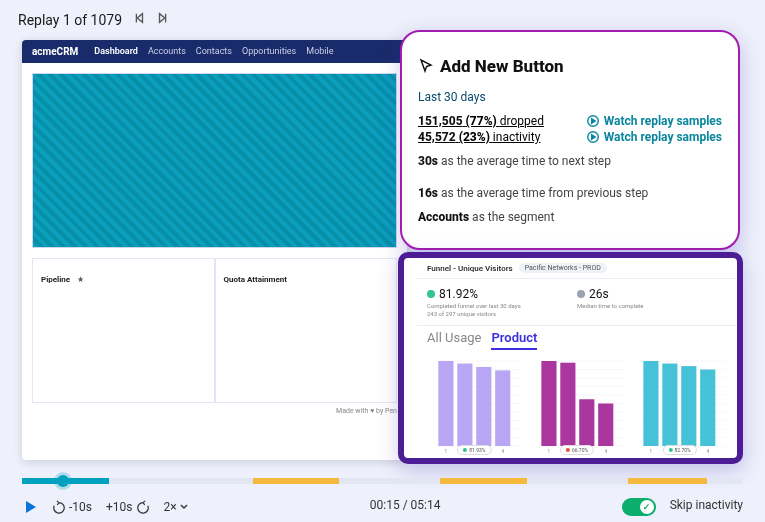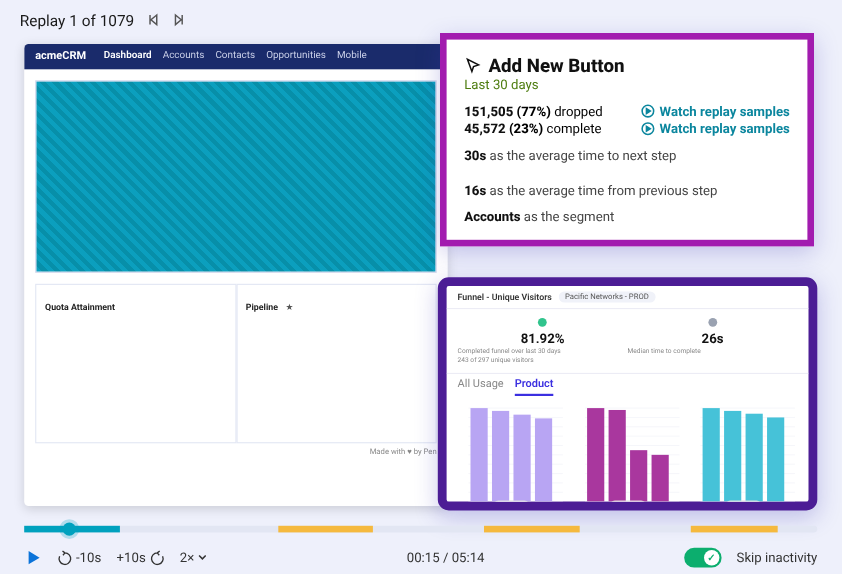--- a/index.html
+++ b/index.html
@@ -19,57 +19,57 @@
 .appsearch { background: #203acc; padding: 6px 10px; }
 .appsearch .sbox { width: 130px; background: #1a32b8; border: none; padding: 4px 6px; font-size: 8px; color: #c9cfe8; border-radius: 2px; }
 .hatchpanel { margin: 10px; height: 175px; background: repeating-linear-gradient(45deg, #0b9fbe, #0b9fbe 4px, #078fa9 4px, #078fa9 8px); border: 1px solid #cfd5eb; }
 .twocards { display: flex; gap: 0; margin: 0 10px; height: 145px; }
 .card { flex: 1; border: 1px solid #e2e6f3; padding: 8px; }
 .card-title { font-size: 8px; font-weight: 700; color: #222; }
 .card-star { font-size: 8px; color: #555; margin-left: 3px; }
 .madewith { text-align: right; font-size: 7px; color: #888; padding: 4px 10px; }
 
 
-.tooltip { position: absolute; top: 30px; left: 400px; width: 340px; background: #fff; border: 6px solid #a21caf; border-radius: 0; padding: 14px 16px; box-shadow: 0 6px 20px rgba(60,50,180,0.25); }
+.tooltip { position: absolute; top: 30px; left: 400px; width: 340px; background: #fff; border: 2px solid #a21caf; border-radius: 20px; padding: 24px 16px; box-shadow: 0 6px 20px rgba(60,50,180,0.25); }
 .tt-title { font-weight: 800; font-size: 17px; display: flex; align-items: center; gap: 6px; color: #111; }
-.tt-sub { font-size: 12px; color: #4d7c0f; margin-top: 0; }
+.tt-sub { font-size: 12px; color: #0c4a6e; margin-top: 14px; }
 .tt-row { display: flex; align-items: center; gap: 10px; margin-top: 10px; font-size: 12px; }
-.tt-row .stat { flex: 1; }
+.tt-row .stat { flex: 1; text-decoration: underline; }
 .tt-row .stat b { font-weight: 800; color: #111; }
 .tt-row .stat .pct { font-weight: 800; }
 .tt-link { color: #0b869e; font-weight: 700; font-size: 12px; display: flex; align-items: center; gap: 4px; }
 .tt-link svg { width: 14px; height: 14px; }
 .tt-line { font-size: 12px; color: #444; margin-top: 10px; }
 .tt-line b { font-weight: 800; color: #111; text-align: center; }
 
 
-.funnel { position: absolute; top: 252px; left: 398px; width: 345px; height: 212px; background: #fff; border: 8px solid #4c1d95; border-radius: 10px; box-shadow: 0 6px 20px rgba(60,50,180,0.25); overflow: hidden; }
+.funnel { position: absolute; top: 252px; left: 398px; width: 345px; height: 212px; background: #fff; border: 6px solid #4c1d95; border-radius: 10px; box-shadow: 0 6px 20px rgba(60,50,180,0.25); overflow: hidden; padding-left: 13px; }
 .funnel-head { display: flex; align-items: center; gap: 6px; padding: 5px 10px; border-bottom: 1px solid #ececf5; font-size: 8px; color: #555; }
 .funnel-head .ftitle { font-weight: 600; color: #333; }
 .funnel-head .chip { background: #f0f2f9; padding: 1px 6px; border-radius: 8px; font-size: 7px; }
 .funnel-stats { display: flex; gap: 0; padding: 8px 10px; border-bottom: 1px solid #ececf5; }
 .fstat { flex: 1; }
-.fstat .big { font-size: 12px; font-weight: 700; color: #111; display: flex; align-items: center; gap: 4px; flex-direction: column; }
+.fstat .big { font-size: 12px; font-weight: 400; color: #111; display: flex; align-items: center; gap: 4px; }
 .fstat .dot { width: 8px; height: 8px; border-radius: 50%; display: inline-block; }
 .fstat .sub { font-size: 6px; color: #888; margin-top: 1px; }
-.funnel-tabs { display: flex; gap: 10px; padding: 4px 10px 0; font-size: 10px; }
+.funnel-tabs { display: flex; gap: 10px; padding: 4px 10px 0; font-size: 13px; }
 .ftab { color: #888; padding-bottom: 3px; cursor: pointer; }
 .ftab.active { color: #3b2fe0; border-bottom: 2px solid #3b2fe0; font-weight: 600; }
 .charts { display: flex; gap: 8px; padding: 6px 10px 8px; }
 .chartbox { flex: 1; position: relative; }
 .chart-svg { width: 100%; height: 100px; }
 .chart-label { text-align: center; font-size: 6px; color: #888; margin-top: 2px; }
 .chart-pill { position: absolute; bottom: 14px; left: 50%; transform: translateX(-50%); background: #fff; border: 1px solid #ddd; border-radius: 8px; padding: 1px 5px; font-size: 5px; color: #555; display: flex; align-items: center; gap: 2px; }
 .chart-pill .pd { width: 4px; height: 4px; border-radius: 50%; }
 
 
 .timeline { position: absolute; bottom: 38px; left: 22px; right: 22px; height: 6px; background: #e2e6f3; border-radius: 3px; }
 .tl-seg { position: absolute; height: 100%; top: 0; }
 .tl-thumb { position: absolute; width: 12px; height: 12px; background: #00a1be; border-radius: 50%; top: -3px; box-shadow: 0 0 0 3px rgba(0,161,190,0.25); }
-.controls { position: absolute; bottom: 6px; left: 22px; right: 22px; display: flex; align-items: center; gap: 14px; font-size: 12px; color: #333; margin-top: 48px; }
+.controls { position: absolute; bottom: 6px; left: 22px; right: 22px; display: flex; gap: 14px; font-size: 12px; color: #333; margin-top: 48px; }
 .controls .grow { flex: 1; }
 .ctrl-btn { display: flex; align-items: center; gap: 3px; cursor: pointer; color: #333; font-size: 12px; }
 .ctrl-btn svg { width: 14px; height: 14px; }
 .play-btn svg { width: 16px; height: 16px; color: #0b73d9; }
 .speed { cursor: pointer; display: flex; align-items: center; gap: 2px; }
 .ptime { font-variant-numeric: tabular-nums; }
 .toggle { width: 34px; height: 18px; background: #0cae6e; border-radius: 9px; position: relative; }
 .toggle .knob { width: 14px; height: 14px; background: #fff; border-radius: 50%; position: absolute; top: 2px; right: 2px; display: flex; align-items: center; justify-content: center; color: #0cae6e; font-size: 9px; font-weight: 700; }
 .skiplabel { font-size: 12px; color: #333; }
 </style>
@@ -95,25 +95,25 @@
     <span class="brand">acmeCRM</span>
     <span class="navlink active">Dashboard</span>
     <span class="navlink">Accounts</span>
     <span class="navlink">Contacts</span>
     <span class="navlink">Opportunities</span>
     <span class="navlink">Mobile</span>
   </div>
   <div class="hatchpanel"></div>
   <div class="twocards">
     <div class="card">
-      <span class="card-title">Quota Attainment</span>
-    </div>
-    <div class="card">
       <span class="card-title">Pipeline</span>
       <span class="card-star">★</span>
+    </div>
+    <div class="card">
+      <span class="card-title">Quota Attainment</span>
     </div>
   </div>
   <div class="madewith">Made with ♥ by Pen</div>
 </div>
 
 <div class="tooltip">
   <div class="tt-title">
     <svg viewBox="0 0 16 16" width="16" height="16" fill="none" stroke="#111" stroke-width="1.4">
         <path d="M3 2l4 11 1.5-4.5L13 7 3 2z"></path>
       </svg>
@@ -132,21 +132,21 @@
           <circle cx="8" cy="8" r="6"></circle>
           <path d="M6.5 5.5v5l4-2.5-4-2.5z" fill="#0b869e"></path>
         </svg>
       <span>Watch replay samples</span>
     </a>
   </div>
   <div class="tt-row" style="margin-top:2px;">
     <div class="stat">
       <b>45,572</b>
       <span class="pct">(23%)</span>
-      <span>complete</span>
+      <span>inactivity</span>
     </div>
     <a class="tt-link">
       <svg viewBox="0 0 16 16" fill="none" stroke="#0b869e" stroke-width="1.6">
           <circle cx="8" cy="8" r="6"></circle>
           <path d="M6.5 5.5v5l4-2.5-4-2.5z" fill="#0b869e"></path>
         </svg>
       <span>Watch replay samples</span>
     </a>
   </div>
 

